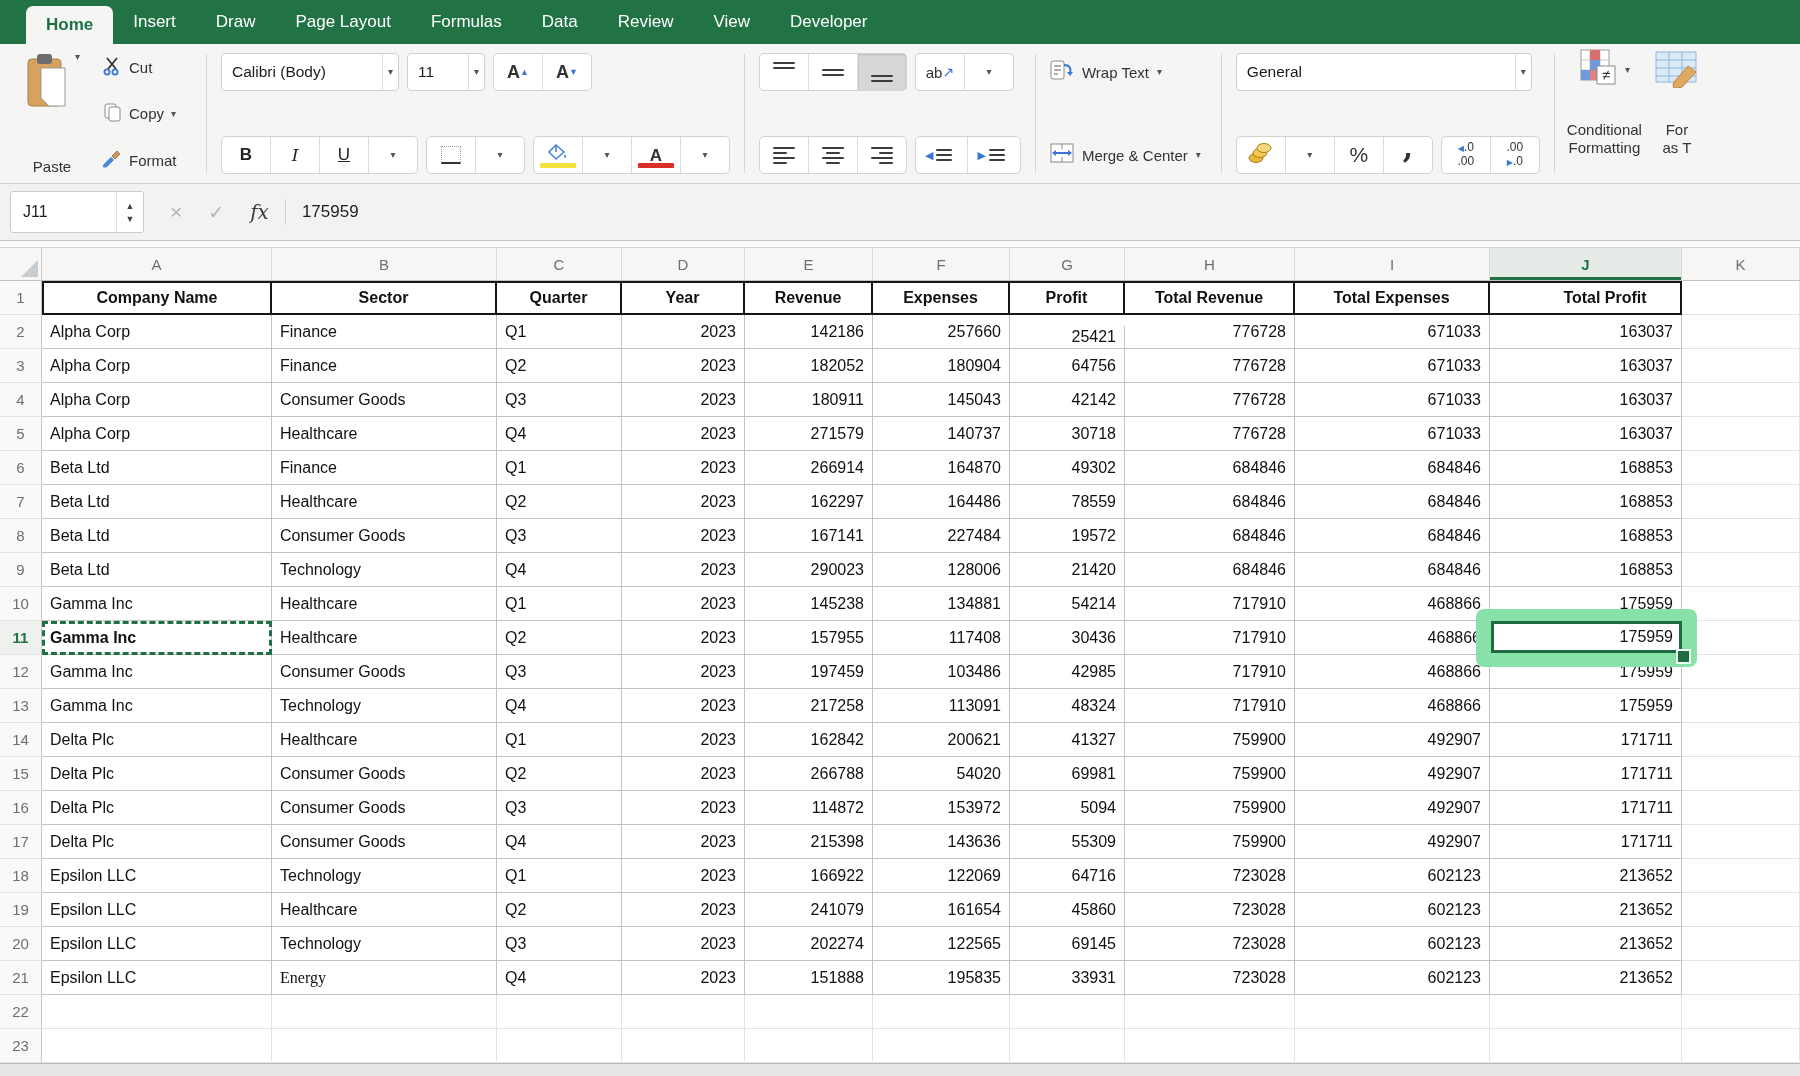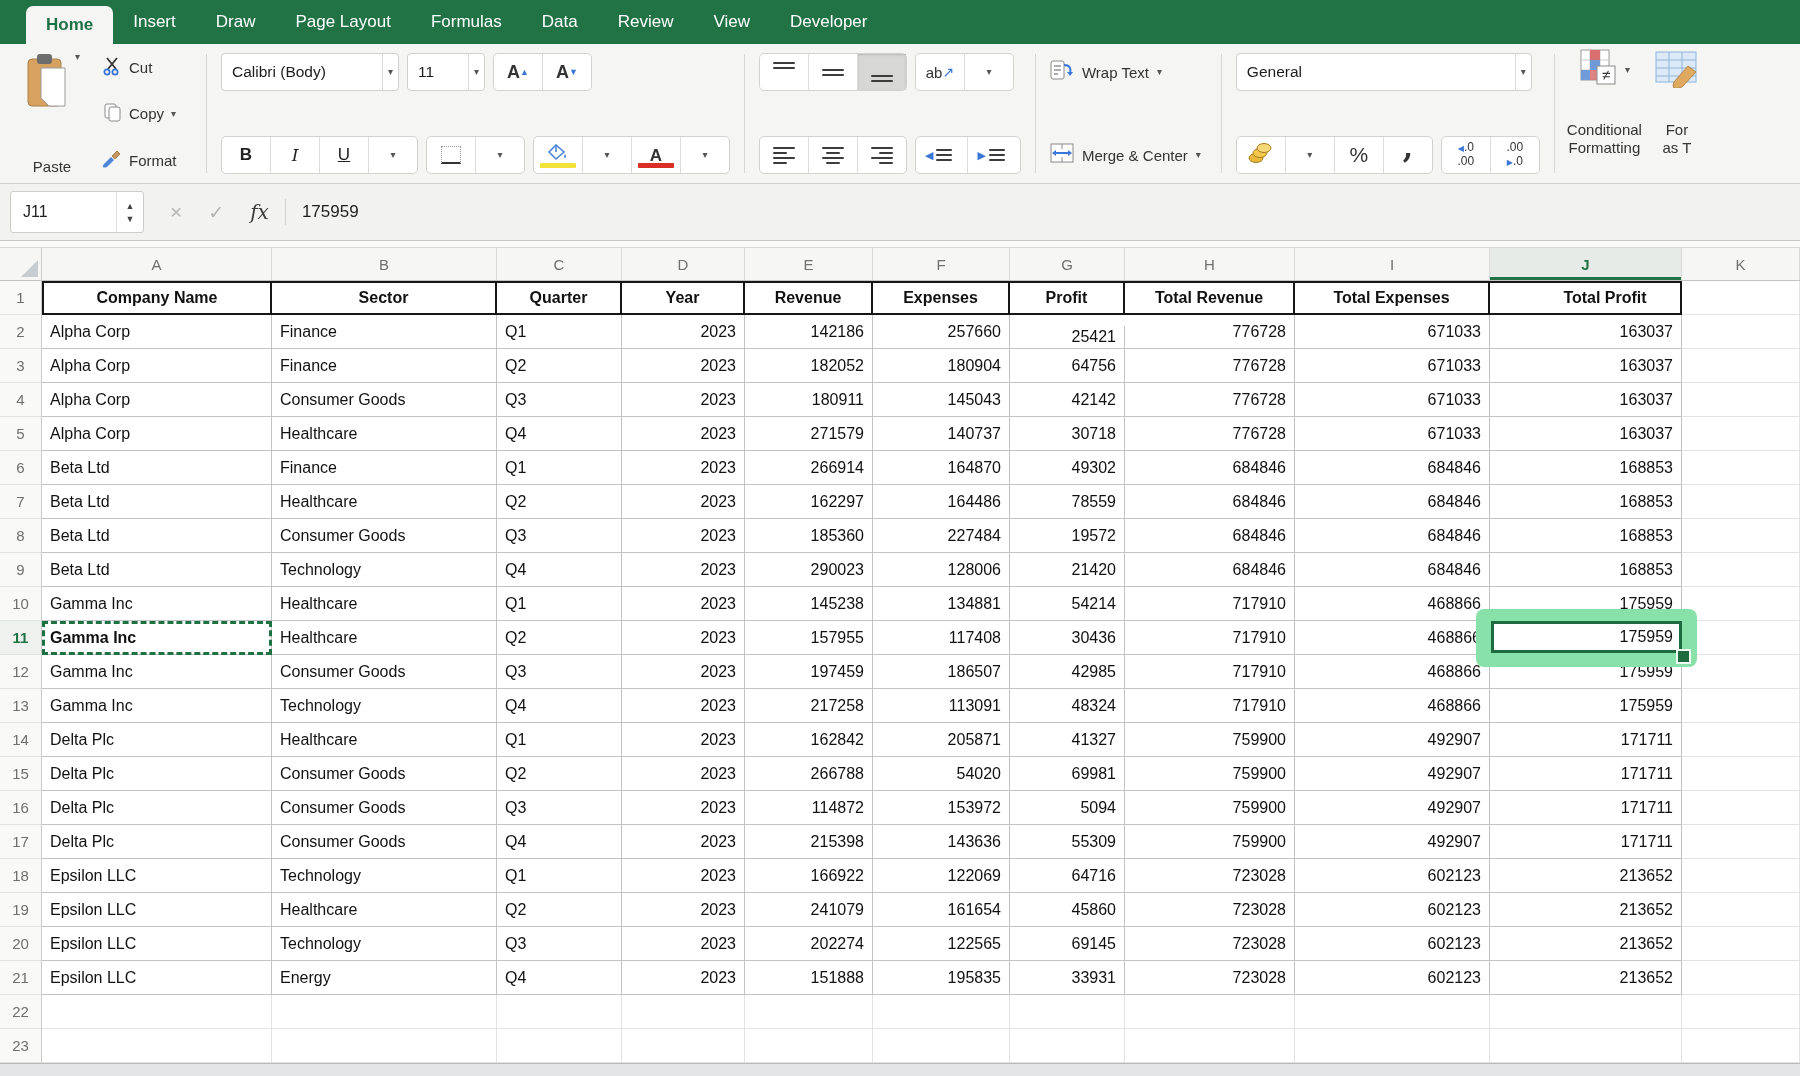--- a/index.html
+++ b/index.html
@@ -569,21 +569,21 @@
           <div class="cell tbl num" style="flex: 0 0 195px;">684846</div>
           <div class="cell tbl num" style="flex: 0 0 192px;">168853</div>
           <div class="cell" style="flex: 0 0 118px;"></div>
         </div>
         <div class="sheetrow">
           <div class="rowhdr">8</div>
           <div class="cell tbl" style="flex: 0 0 230px;">Beta Ltd</div>
           <div class="cell tbl" style="flex: 0 0 225px;">Consumer Goods</div>
           <div class="cell tbl" style="flex: 0 0 125px;">Q3</div>
           <div class="cell tbl num" style="flex: 0 0 123px;">2023</div>
-          <div class="cell tbl num" style="flex: 0 0 128px;">185360</div>
+          <div class="cell tbl num" style="flex: 0 0 128px;">167141</div>
           <div class="cell tbl num" style="flex: 0 0 137px;">227484</div>
           <div class="cell tbl num" style="flex: 0 0 115px;">19572</div>
           <div class="cell tbl num" style="flex: 0 0 170px;">684846</div>
           <div class="cell tbl num" style="flex: 0 0 195px;">684846</div>
           <div class="cell tbl num" style="flex: 0 0 192px;">168853</div>
           <div class="cell" style="flex: 0 0 118px;"></div>
         </div>
         <div class="sheetrow">
           <div class="rowhdr">9</div>
           <div class="cell tbl" style="flex: 0 0 230px;">Beta Ltd</div>
@@ -632,21 +632,21 @@
           </div>
           <div class="cell" style="flex: 0 0 118px;"></div>
         </div>
         <div class="sheetrow">
           <div class="rowhdr">12</div>
           <div class="cell tbl" style="flex: 0 0 230px;">Gamma Inc</div>
           <div class="cell tbl" style="flex: 0 0 225px;">Consumer Goods</div>
           <div class="cell tbl" style="flex: 0 0 125px;">Q3</div>
           <div class="cell tbl num" style="flex: 0 0 123px;">2023</div>
           <div class="cell tbl num" style="flex: 0 0 128px;">197459</div>
-          <div class="cell tbl num" style="flex: 0 0 137px;">186507</div>
+          <div class="cell tbl num" style="flex: 0 0 137px;">103486</div>
           <div class="cell tbl num" style="flex: 0 0 115px;">42985</div>
           <div class="cell tbl num" style="flex: 0 0 170px;">717910</div>
           <div class="cell tbl num" style="flex: 0 0 195px;">468866</div>
           <div class="cell tbl num" style="flex: 0 0 192px;">175959</div>
           <div class="cell" style="flex: 0 0 118px;"></div>
         </div>
         <div class="sheetrow">
           <div class="rowhdr">13</div>
           <div class="cell tbl" style="flex: 0 0 230px;">Gamma Inc</div>
           <div class="cell tbl" style="flex: 0 0 225px;">Technology</div>
@@ -660,21 +660,21 @@
           <div class="cell tbl num" style="flex: 0 0 192px;">175959</div>
           <div class="cell" style="flex: 0 0 118px;"></div>
         </div>
         <div class="sheetrow">
           <div class="rowhdr">14</div>
           <div class="cell tbl" style="flex: 0 0 230px;">Delta Plc</div>
           <div class="cell tbl" style="flex: 0 0 225px;">Healthcare</div>
           <div class="cell tbl" style="flex: 0 0 125px;">Q1</div>
           <div class="cell tbl num" style="flex: 0 0 123px;">2023</div>
           <div class="cell tbl num" style="flex: 0 0 128px;">162842</div>
-          <div class="cell tbl num" style="flex: 0 0 137px;">205871</div>
+          <div class="cell tbl num" style="flex: 0 0 137px;">200621</div>
           <div class="cell tbl num" style="flex: 0 0 115px;">41327</div>
           <div class="cell tbl num" style="flex: 0 0 170px;">759900</div>
           <div class="cell tbl num" style="flex: 0 0 195px;">492907</div>
           <div class="cell tbl num" style="flex: 0 0 192px;">171711</div>
           <div class="cell" style="flex: 0 0 118px;"></div>
         </div>
         <div class="sheetrow">
           <div class="rowhdr">15</div>
           <div class="cell tbl" style="flex: 0 0 230px;">Delta Plc</div>
           <div class="cell tbl" style="flex: 0 0 225px;">Consumer Goods</div>
@@ -754,21 +754,21 @@
           <div class="cell tbl num" style="flex: 0 0 137px;">122565</div>
           <div class="cell tbl num" style="flex: 0 0 115px;">69145</div>
           <div class="cell tbl num" style="flex: 0 0 170px;">723028</div>
           <div class="cell tbl num" style="flex: 0 0 195px;">602123</div>
           <div class="cell tbl num" style="flex: 0 0 192px;">213652</div>
           <div class="cell" style="flex: 0 0 118px;"></div>
         </div>
         <div class="sheetrow">
           <div class="rowhdr">21</div>
           <div class="cell tbl" style="flex: 0 0 230px;">Epsilon LLC</div>
-          <div class="cell tbl" style="flex: 0 0 225px;">Energy</div>
+          <div class="cell tbl" style="flex: 0 0 225px; font-family: Liberation Serif, serif;">Energy</div>
           <div class="cell tbl" style="flex: 0 0 125px;">Q4</div>
           <div class="cell tbl num" style="flex: 0 0 123px;">2023</div>
           <div class="cell tbl num" style="flex: 0 0 128px;">151888</div>
           <div class="cell tbl num" style="flex: 0 0 137px;">195835</div>
           <div class="cell tbl num" style="flex: 0 0 115px;">33931</div>
           <div class="cell tbl num" style="flex: 0 0 170px;">723028</div>
           <div class="cell tbl num" style="flex: 0 0 195px;">602123</div>
           <div class="cell tbl num" style="flex: 0 0 192px;">213652</div>
           <div class="cell" style="flex: 0 0 118px;"></div>
         </div>

